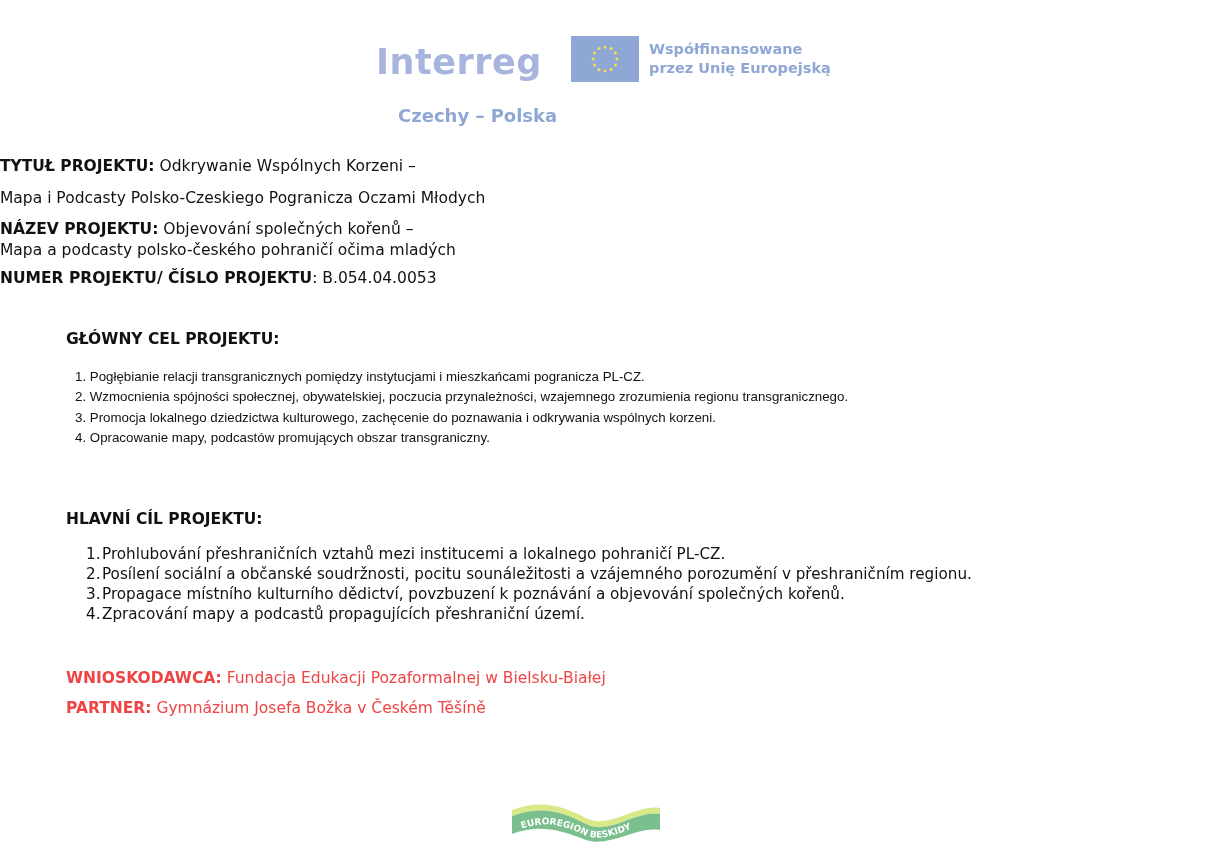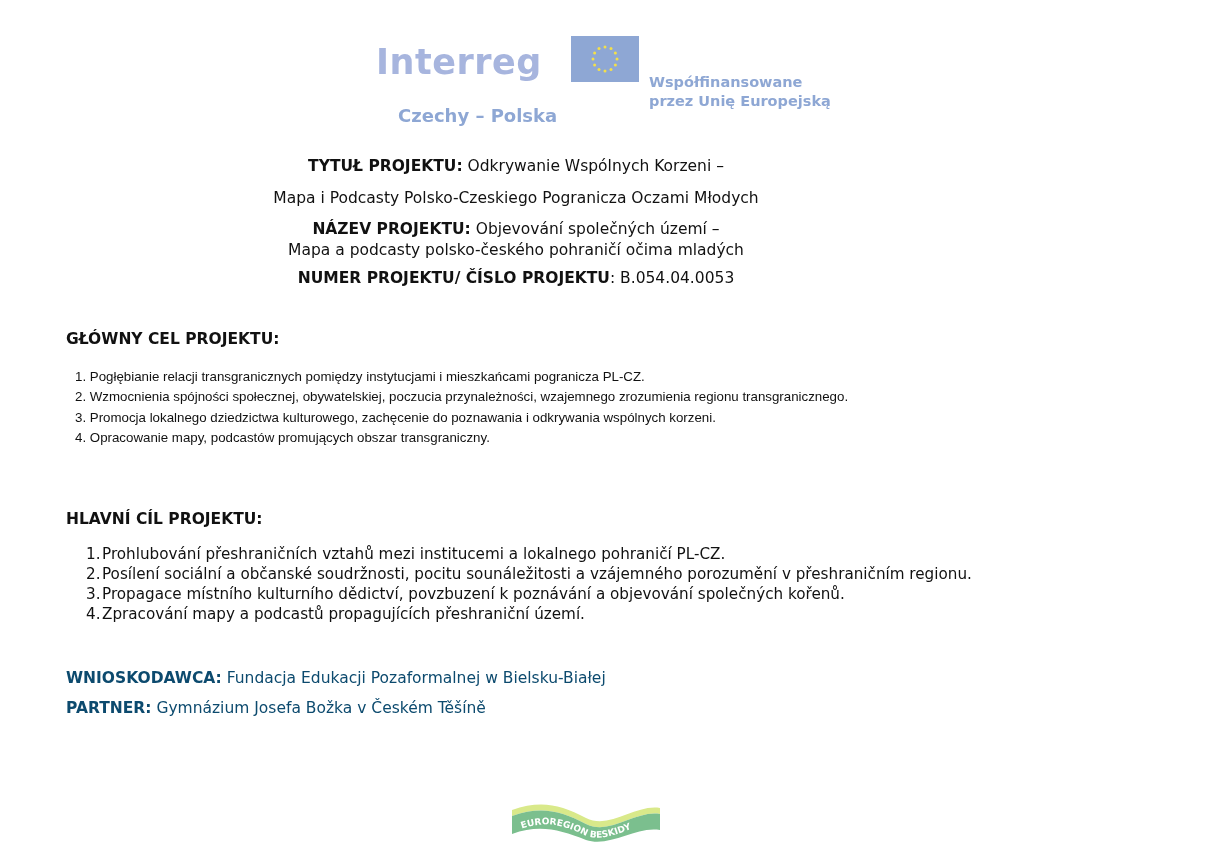--- a/index.html
+++ b/index.html
@@ -1,36 +1,36 @@
 <!DOCTYPE html>
 <html><head>
 <meta charset="utf-8">
 <style>
   html, body { margin: 0; padding: 0; background: #ffffff; }
   body { width: 1210px; height: 856px; position: relative; overflow: hidden; font-family: "DejaVu Sans", sans-serif; color: #111; }
 
   .logo-interreg { position: absolute; left: 376px; top: 40px; font-family: "DejaVu Sans", sans-serif; font-weight: bold; font-size: 35px; color: #a7b5de; letter-spacing: 0.5px; line-height: 44px; }
   .eu-flag { position: absolute; left: 571px; top: 36px; width: 68px; height: 46px; background: #8ea7d4; }
   .eu-flag svg { width: 68px; height: 46px; display: block; }
-  .cofin { position: absolute; left: 649px; top: 40px; font-family: "DejaVu Sans", sans-serif; font-weight: bold; font-size: 14.5px; color: #8ea7d4; line-height: 19px; margin-top: 33px; }
+  .cofin { position: absolute; left: 649px; top: 40px; font-family: "DejaVu Sans", sans-serif; font-weight: bold; font-size: 14.5px; color: #8ea7d4; line-height: 19px; }
   .cz-pl { position: absolute; left: 398px; top: 104px; font-family: "DejaVu Sans", sans-serif; font-weight: bold; font-size: 18px; color: #8ea7d4; line-height: 24px; }
 
-  .center-block { position: absolute; left: 0; width: 1032px; text-align: center; font-family: "DejaVu Sans", sans-serif; font-size: 15.5px; color: #111; }
+  .center-block { position: absolute; left: 0; width: 1032px; font-family: "DejaVu Sans", sans-serif; font-size: 15.5px; color: #111; }
   .center-block b { font-weight: bold; }
 
   .h-section { position: absolute; left: 66px; font-family: "DejaVu Sans", sans-serif; font-weight: bold; font-size: 15.5px; color: #111; }
 
   .pl-list { position: absolute; left: 66px; top: 358px; margin: 9px; padding: 0; list-style: none; font-family: "Liberation Sans", sans-serif; font-size: 13.3px; line-height: 20.3px; color: #111; }
   .pl-list li { white-space: nowrap; }
 
   .cz-list { position: absolute; left: 86px; top: 544px; margin: 0; padding: 0; list-style: none; font-family: "DejaVu Sans", sans-serif; font-size: 15.2px; line-height: 20px; color: #111; }
   .cz-list li { white-space: nowrap; display: flex; }
   .cz-list .num { width: 16px; display: inline-block; }
 
-  .meta-line { position: absolute; left: 66px; font-family: "DejaVu Sans", sans-serif; font-size: 15.5px; color: #0c4a6e; white-space: nowrap; }
+  .meta-line { position: absolute; left: 66px; font-family: "DejaVu Sans", sans-serif; font-size: 15.5px; color: #ef4444; white-space: nowrap; }
   .meta-line b { font-weight: bold; }
 
   .euroregion { position: absolute; left: 510px; top: 800px; width: 152px; height: 45px; }
 </style>
 </head>
 <body>
 
 <div class="logo-interreg">Interreg</div>
 
 <div class="eu-flag">
@@ -59,21 +59,21 @@
 </div>
 
 <div class="cz-pl">Czechy – Polska</div>
 
 <div class="center-block" style="top:157px;">
   <b>TYTUŁ PROJEKTU:</b><span> Odkrywanie Wspólnych Korzeni –</span>
 </div>
 <div class="center-block" style="top:189px;">Mapa i Podcasty Polsko-Czeskiego Pogranicza Oczami Młodych</div>
 
 <div class="center-block" style="top:220px;">
-  <b>NÁZEV PROJEKTU:</b><span> Objevování společných území –</span>
+  <b>NÁZEV PROJEKTU:</b><span> Objevování společných kořenů –</span>
 </div>
 <div class="center-block" style="top:241px;">Mapa a podcasty polsko-českého pohraničí očima mladých</div>
 
 <div class="center-block" style="top:269px;">
   <b>NUMER PROJEKTU/ ČÍSLO PROJEKTU</b><span>: B.054.04.0053</span>
 </div>
 
 <div class="h-section" style="top:330px;">GŁÓWNY CEL PROJEKTU:</div>
 <ul class="pl-list">
   <li>1. Pogłębianie relacji transgranicznych pomiędzy instytucjami i mieszkańcami pogranicza PL-CZ.</li>

